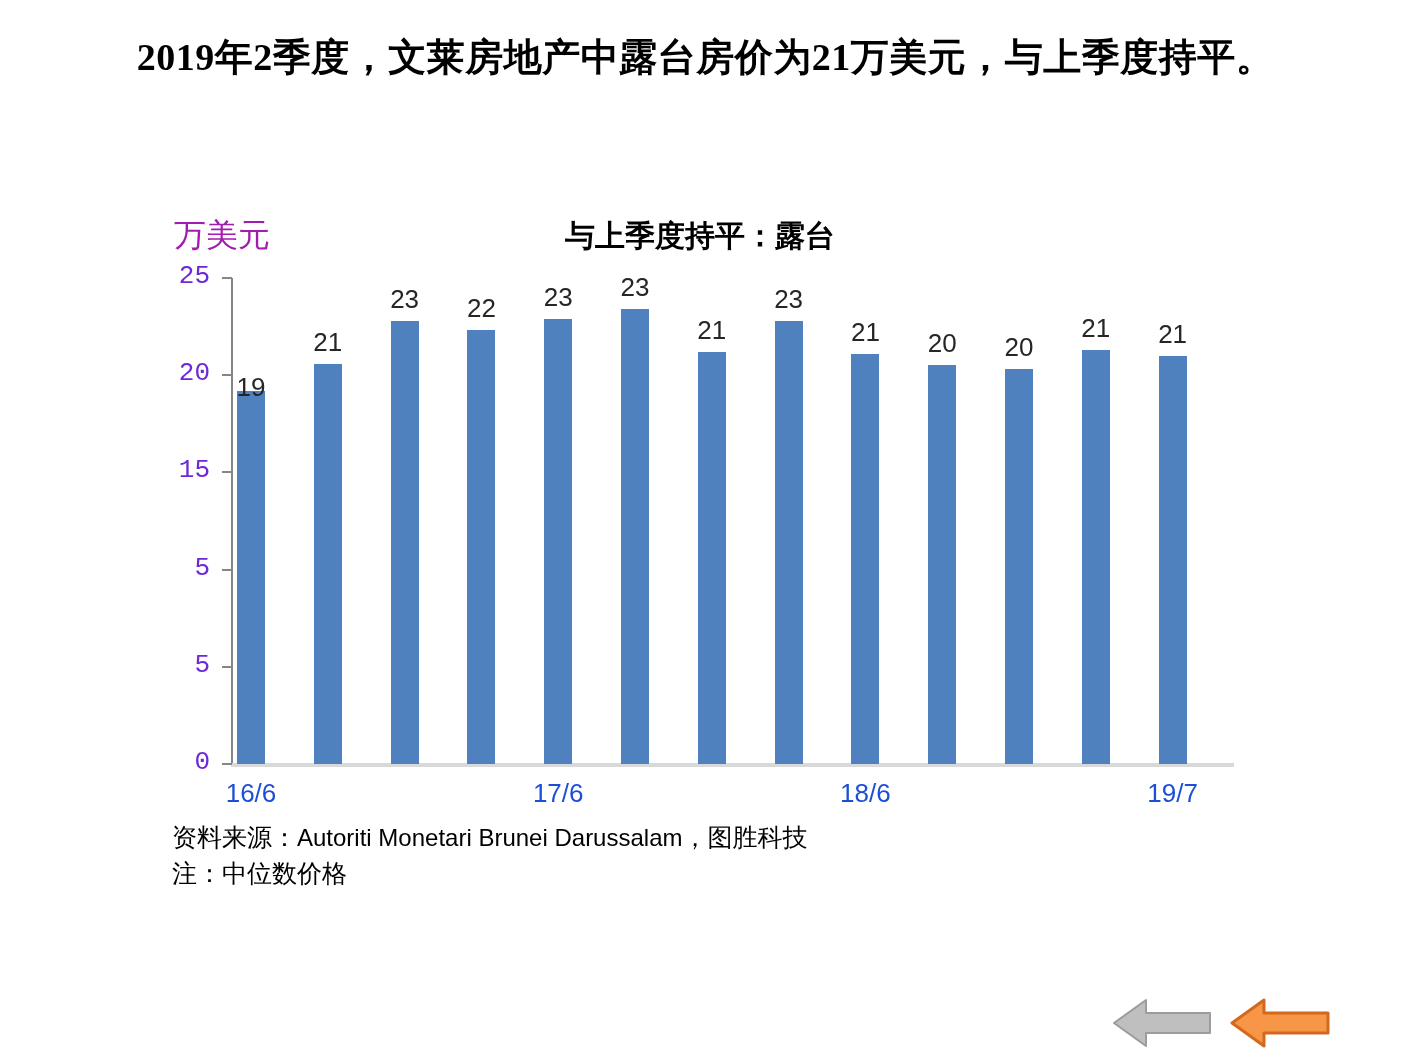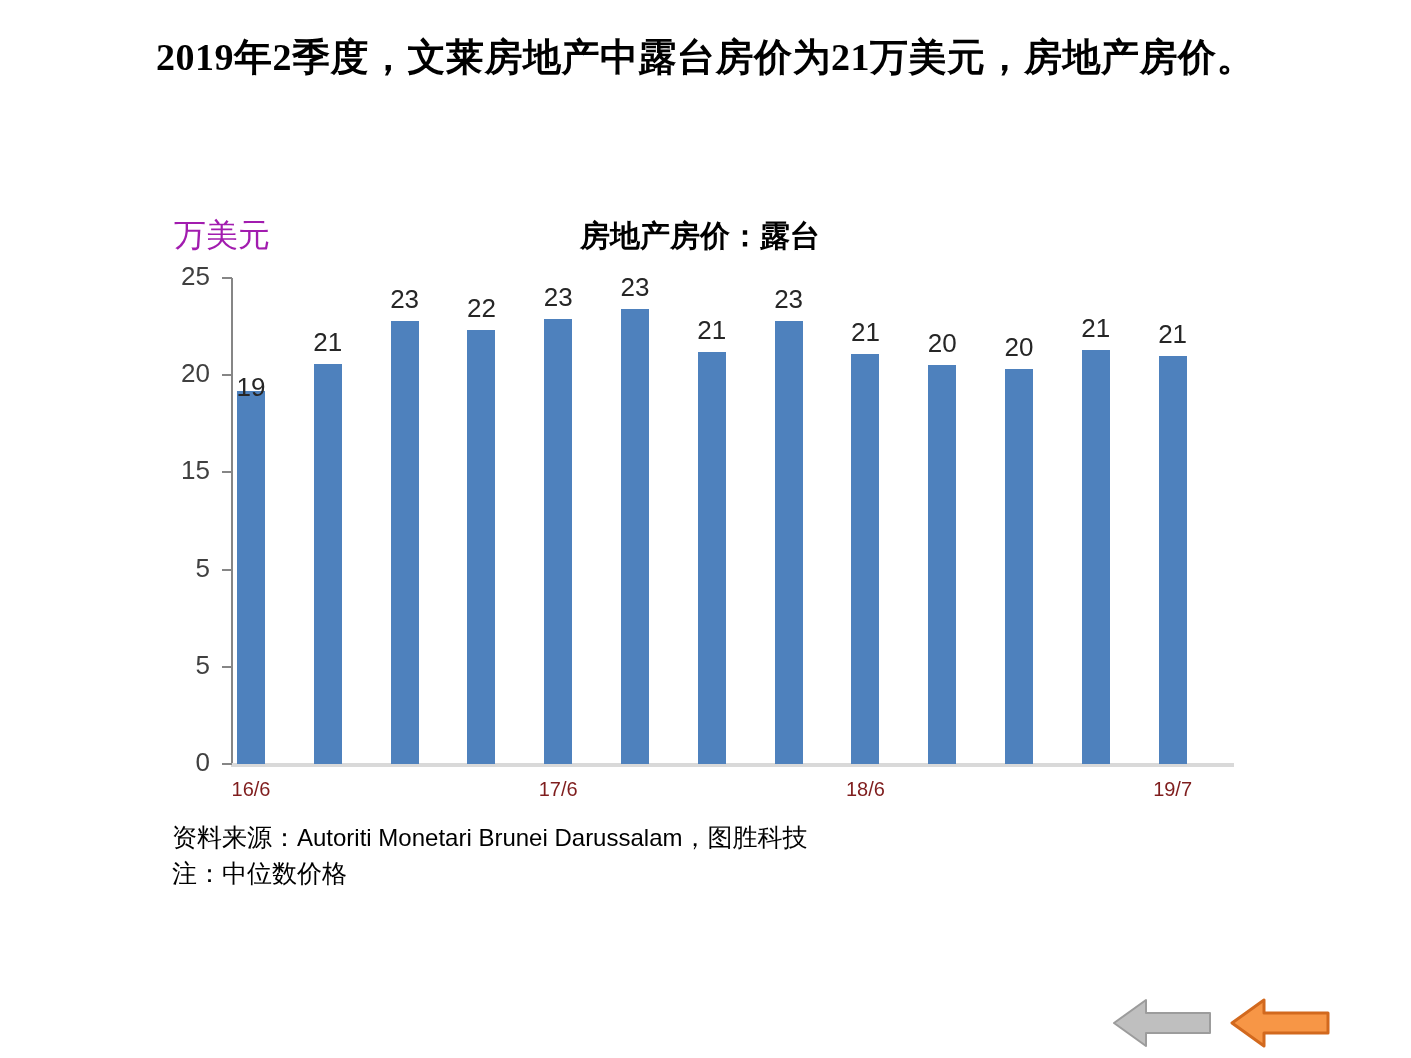--- a/index.html
+++ b/index.html
@@ -88,22 +88,22 @@
     width: 10px;
     height: 2px;
     background: #868686;
   }
 
   .y-tick-label {
     position: absolute;
     width: 54px;
     text-align: right;
     font-size: 26px;
-    color: #404040;
-    font-family: Liberation Sans, sans-serif;
+    color: #6d28d9;
+    font-family: Liberation Mono, monospace;
   }
 
   .bar {
     position: absolute;
     background: #4E81BD;
     bottom: 0;
   }
 
   .bar-value {
     position: absolute;
@@ -113,22 +113,22 @@
     color: #262626;
     font-family: "Liberation Sans", "DejaVu Sans", sans-serif;
     white-space: nowrap;
   }
 
   .x-tick-label {
     position: absolute;
     top: 778px;
     width: 90px;
     text-align: center;
-    font-size: 20px;
-    color: #7f1d1d;
+    font-size: 26px;
+    color: #1d4ed8;
     font-family: "Liberation Sans", "DejaVu Sans", sans-serif;
   }
 
   
   #footnotes {
     position: absolute;
     left: 172px;
     top: 820px;
     font-family: "Liberation Serif", "DejaVu Serif", serif;
     font-size: 25px;
@@ -164,26 +164,26 @@
     font-family: "Liberation Sans", "DejaVu Sans", sans-serif;
     font-size: 22px;
     font-weight: bold;
     font-style: italic;
     color: #6d6d6d;
   }
 </style>
 </head>
 <body>
 
-<div id="slide-title">2019年2季度，文莱房地产中露台房价为21万美元，房地产房价。</div>
+<div id="slide-title">2019年2季度，文莱房地产中露台房价为21万美元，与上季度持平。</div>
 
 <div id="chart-area">
 
   <div id="y-axis-unit">万美元</div>
-  <div id="chart-title">房地产房价：露台</div>
+  <div id="chart-title">与上季度持平：露台</div>
 
   <div id="y-axis-line"></div>
   <div id="x-axis-line"></div>
 
   <div id="y-ticks">
       <div class="y-tick-mark" style="top: 763px;"></div>
       <div class="y-tick-label" style="left: 156px; top: 747px;">0</div>
       <div class="y-tick-mark" style="top: 665.8px;"></div>
       <div class="y-tick-label" style="left: 156px; top: 649.8px;">5</div>
       <div class="y-tick-mark" style="top: 568.6px;"></div>

